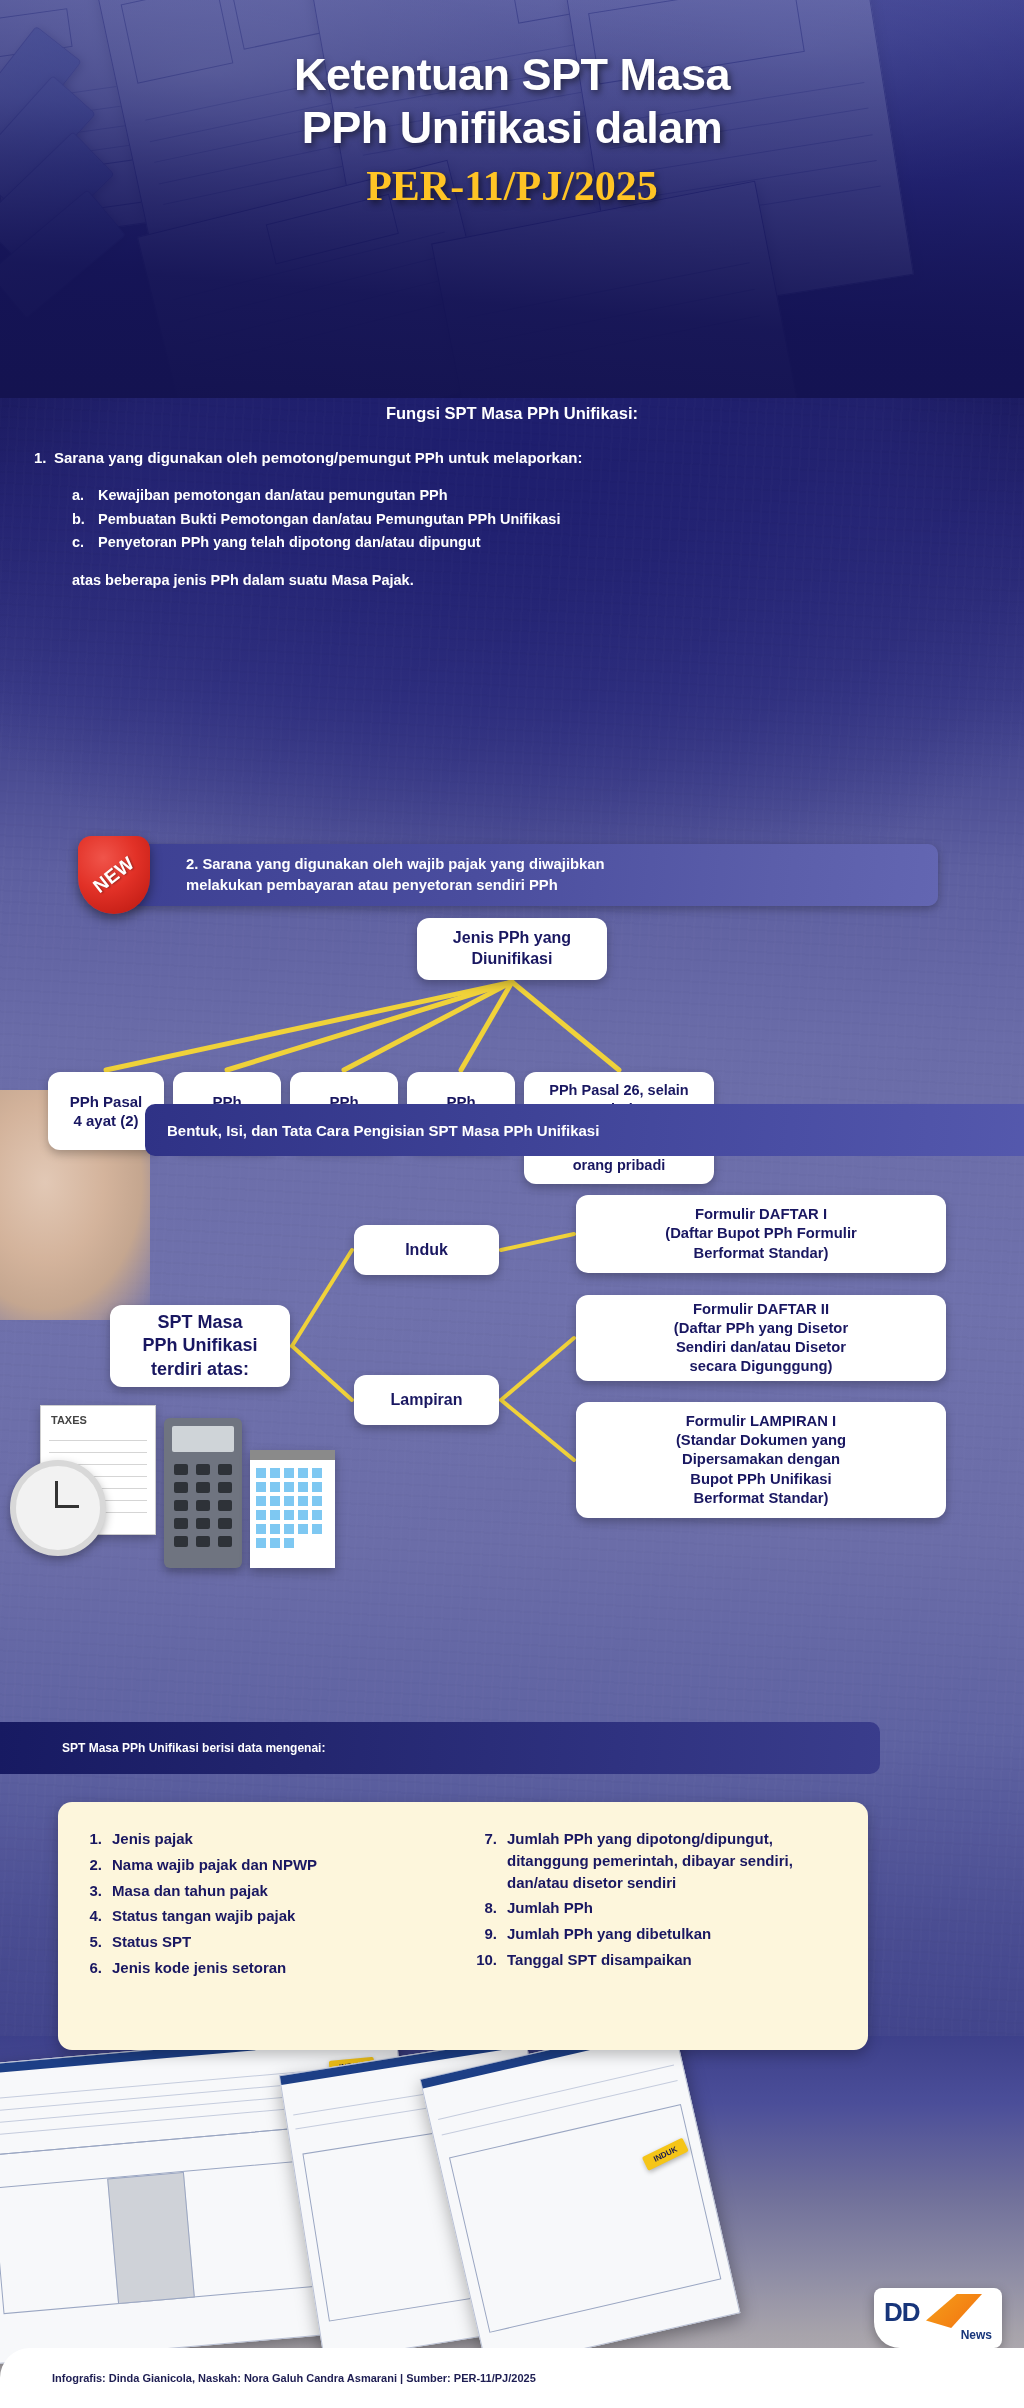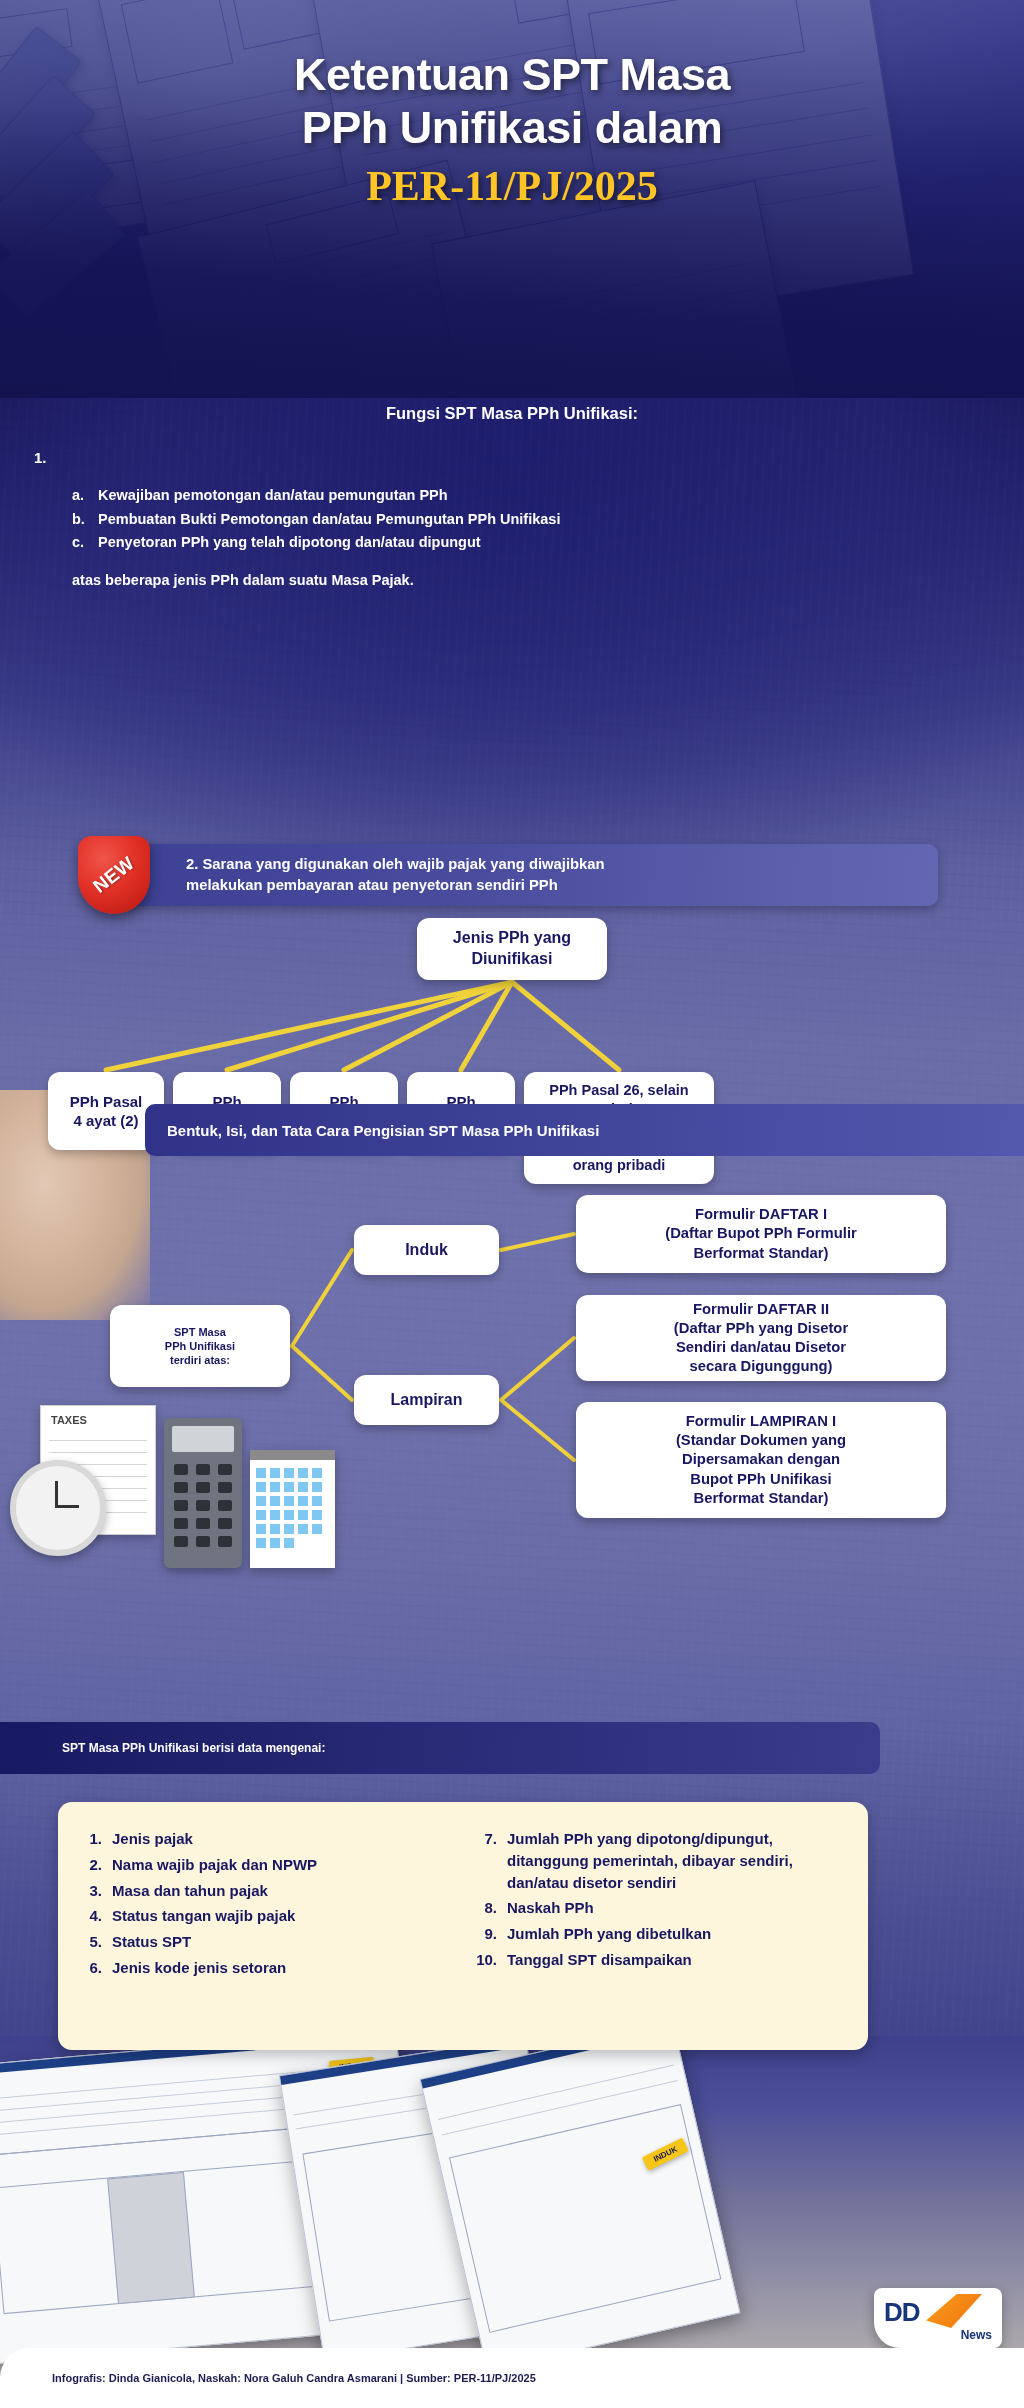--- a/index.html
+++ b/index.html
@@ -121,21 +121,21 @@
   .banner-b {
     position:absolute; left:145px; top:1104px; width:920px; height:52px;
     border-radius: 10px 0 0 10px; z-index:7;
     background: linear-gradient(95deg,#2f3286 0%, #3e4296 40%, #4a4ea4 70%, #565aae 100%);
     display:flex; align-items:center;
   }
   .banner-b span { color:#fff; font-size:15px; font-weight:700; margin-left:22px; }
 
   
   .flow2 { position:absolute; left:0; top:1180px; width:1024px; height:420px; z-index:6; }
-  #spt-root { left:110px; top:125px; width:180px; height:82px; font-size:11px; }
+  #spt-root { left:110px; top:125px; width:180px; height:82px; font-size:18px; }
   #n-induk  { left:354px; top:45px;  width:145px; height:50px; font-size:16px; }
   #n-lamp   { left:354px; top:195px; width:145px; height:50px; font-size:16px; }
   #d1 { left:576px; top:15px;  width:370px; height:78px;  font-size:14.8px; }
   #d2 { left:576px; top:115px; width:370px; height:86px; font-size:14.8px; }
   #d3 { left:576px; top:222px; width:370px; height:116px; font-size:14.8px; }
 
   
   .banner-c {
     position:absolute; left:0px; top:1722px; width:880px; height:52px;
     border-radius: 0 10px 10px 0; z-index:7;
@@ -357,20 +357,21 @@
         <div class="cell" style="left:20px; top:88px;"></div>
         <div class="cell" style="left:34px; top:88px;"></div>
     </div>
   </div>
 
   <div class="sec1">
     <div class="sec1-head">Fungsi SPT Masa PPh Unifikasi:</div>
     <div class="sec1-list">
       <div class="l1">
         <span class="num">1.</span>
+        <span>Sarana yang digunakan oleh pemotong/pemungut PPh untuk melaporkan:</span>
       </div>
       <div class="sub">
         <div class="subrow">
           <span class="lt">a.</span>
           <span>Kewajiban pemotongan dan/atau pemungutan PPh</span>
         </div>
         <div class="subrow">
           <span class="lt">b.</span>
           <span>Pembuatan Bukti Pemotongan dan/atau Pemungutan PPh Unifikasi</span>
         </div>
@@ -527,21 +528,21 @@
         <span class="txt">Jenis kode jenis setoran</span>
       </div>
     </div>
     <div class="col right">
       <div class="cr-item">
         <span class="idx">7.</span>
         <span class="txt">Jumlah PPh yang dipotong/dipungut, ditanggung pemerintah, dibayar sendiri, dan/atau disetor sendiri</span>
       </div>
       <div class="cr-item">
         <span class="idx">8.</span>
-        <span class="txt">Naskah PPh</span>
+        <span class="txt">Jumlah PPh</span>
       </div>
       <div class="cr-item">
         <span class="idx">9.</span>
         <span class="txt">Jumlah PPh yang dibetulkan</span>
       </div>
       <div class="cr-item">
         <span class="idx">10.</span>
         <span class="txt">Tanggal SPT disampaikan</span>
       </div>
     </div>

